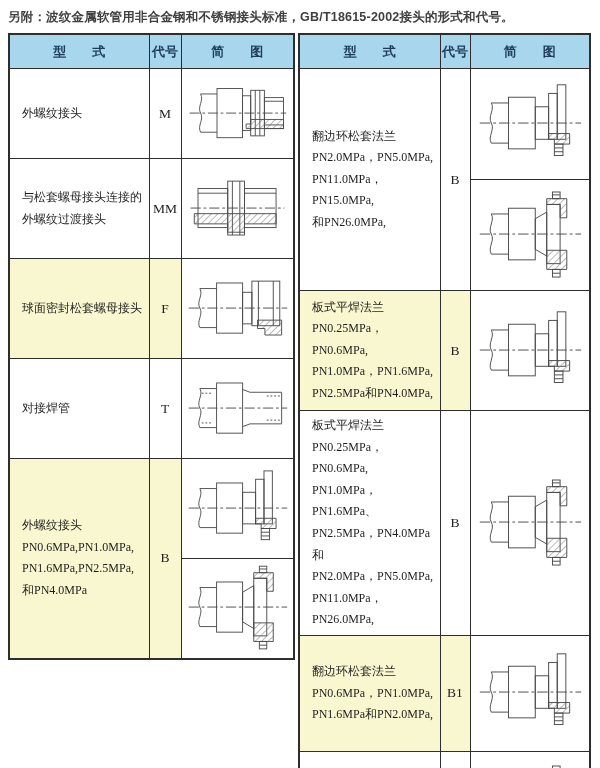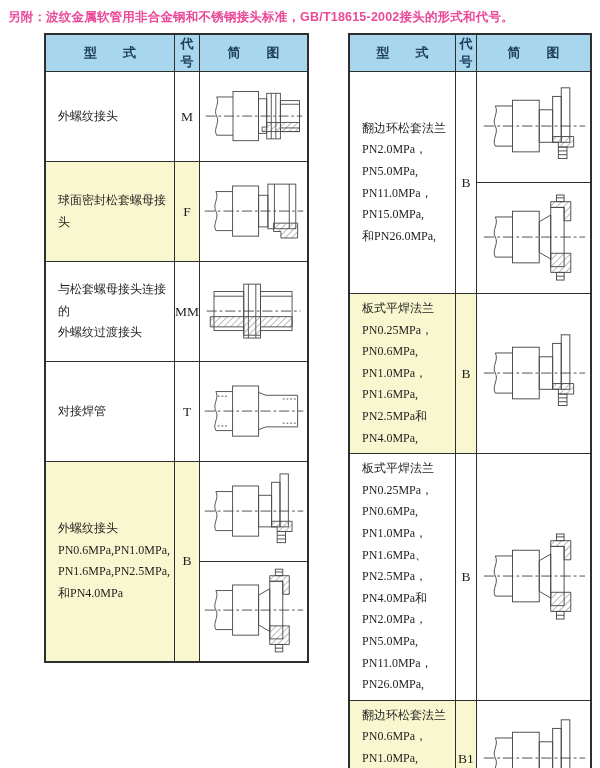--- a/index.html
+++ b/index.html
@@ -3,25 +3,25 @@
 <meta charset="utf-8">
 <style>
   html,body{margin:0;padding:0;}
   body{
     width:600px;height:768px;background:#ffffff;
     font-family:"Liberation Sans",sans-serif;
     -webkit-font-smoothing:antialiased;
   }
   .title{
     padding:9px 8px 5px 8px;
-    font-size:12.5px;font-weight:700;color:#ec4899;
+    font-size:12.5px;font-weight:700;color:#404040;
     letter-spacing:.2px;white-space:nowrap;
   }
   .wrap{display:flex;gap:3px;margin:2px 8px 0 8px;align-items:flex-start;}
-  table{border-collapse:collapse;table-layout:fixed;margin-left:36px;}
+  table{border-collapse:collapse;table-layout:fixed;}
   .t{border:2px solid #2e2e2e;}
   th,td{border:1.5px solid #2e2e2e;padding:0;vertical-align:middle;overflow:hidden;}
   th{
     background:#a8d6ec;height:33px;
     font-size:13px;color:#1c3c5a;font-weight:700;
   }
   .type{
     font-family:"Liberation Serif",serif;
     font-size:12px;line-height:1.8;color:#1e1e1e;
     padding:4px 4px 4px 12px;white-space:pre-line;text-align:left;
@@ -158,35 +158,35 @@
       <tr style="height:90px">
         <td class="type">外螺纹接头</td>
         <td class="code">M</td>
         <td class="diag">
           <svg class="dg" viewBox="0 0 113 90" width="105" height="82">
               <use href="#fit-m"></use>
             </svg>
         </td>
       </tr>
       <tr style="height:100px">
-        <td class="type hl">球面密封松套螺母接头</td>
-        <td class="code hl">F</td>
-        <td class="diag">
-          <svg class="dg" viewBox="0 0 113 90" width="105" height="88">
-              <use href="#fit-f"></use>
-            </svg>
-        </td>
-      </tr>
-      <tr style="height:100px">
         <td class="type">与松套螺母接头连接的
 外螺纹过渡接头</td>
         <td class="code">MM</td>
         <td class="diag">
           <svg class="dg" viewBox="0 0 113 90" width="105" height="88">
               <use href="#fit-mm"></use>
+            </svg>
+        </td>
+      </tr>
+      <tr style="height:100px">
+        <td class="type hl">球面密封松套螺母接头</td>
+        <td class="code hl">F</td>
+        <td class="diag">
+          <svg class="dg" viewBox="0 0 113 90" width="105" height="88">
+              <use href="#fit-f"></use>
             </svg>
         </td>
       </tr>
       <tr style="height:100px">
         <td class="type">对接焊管</td>
         <td class="code">T</td>
         <td class="diag">
           <svg class="dg" viewBox="0 0 113 90" width="105" height="86">
               <use href="#fit-t"></use>
             </svg>

